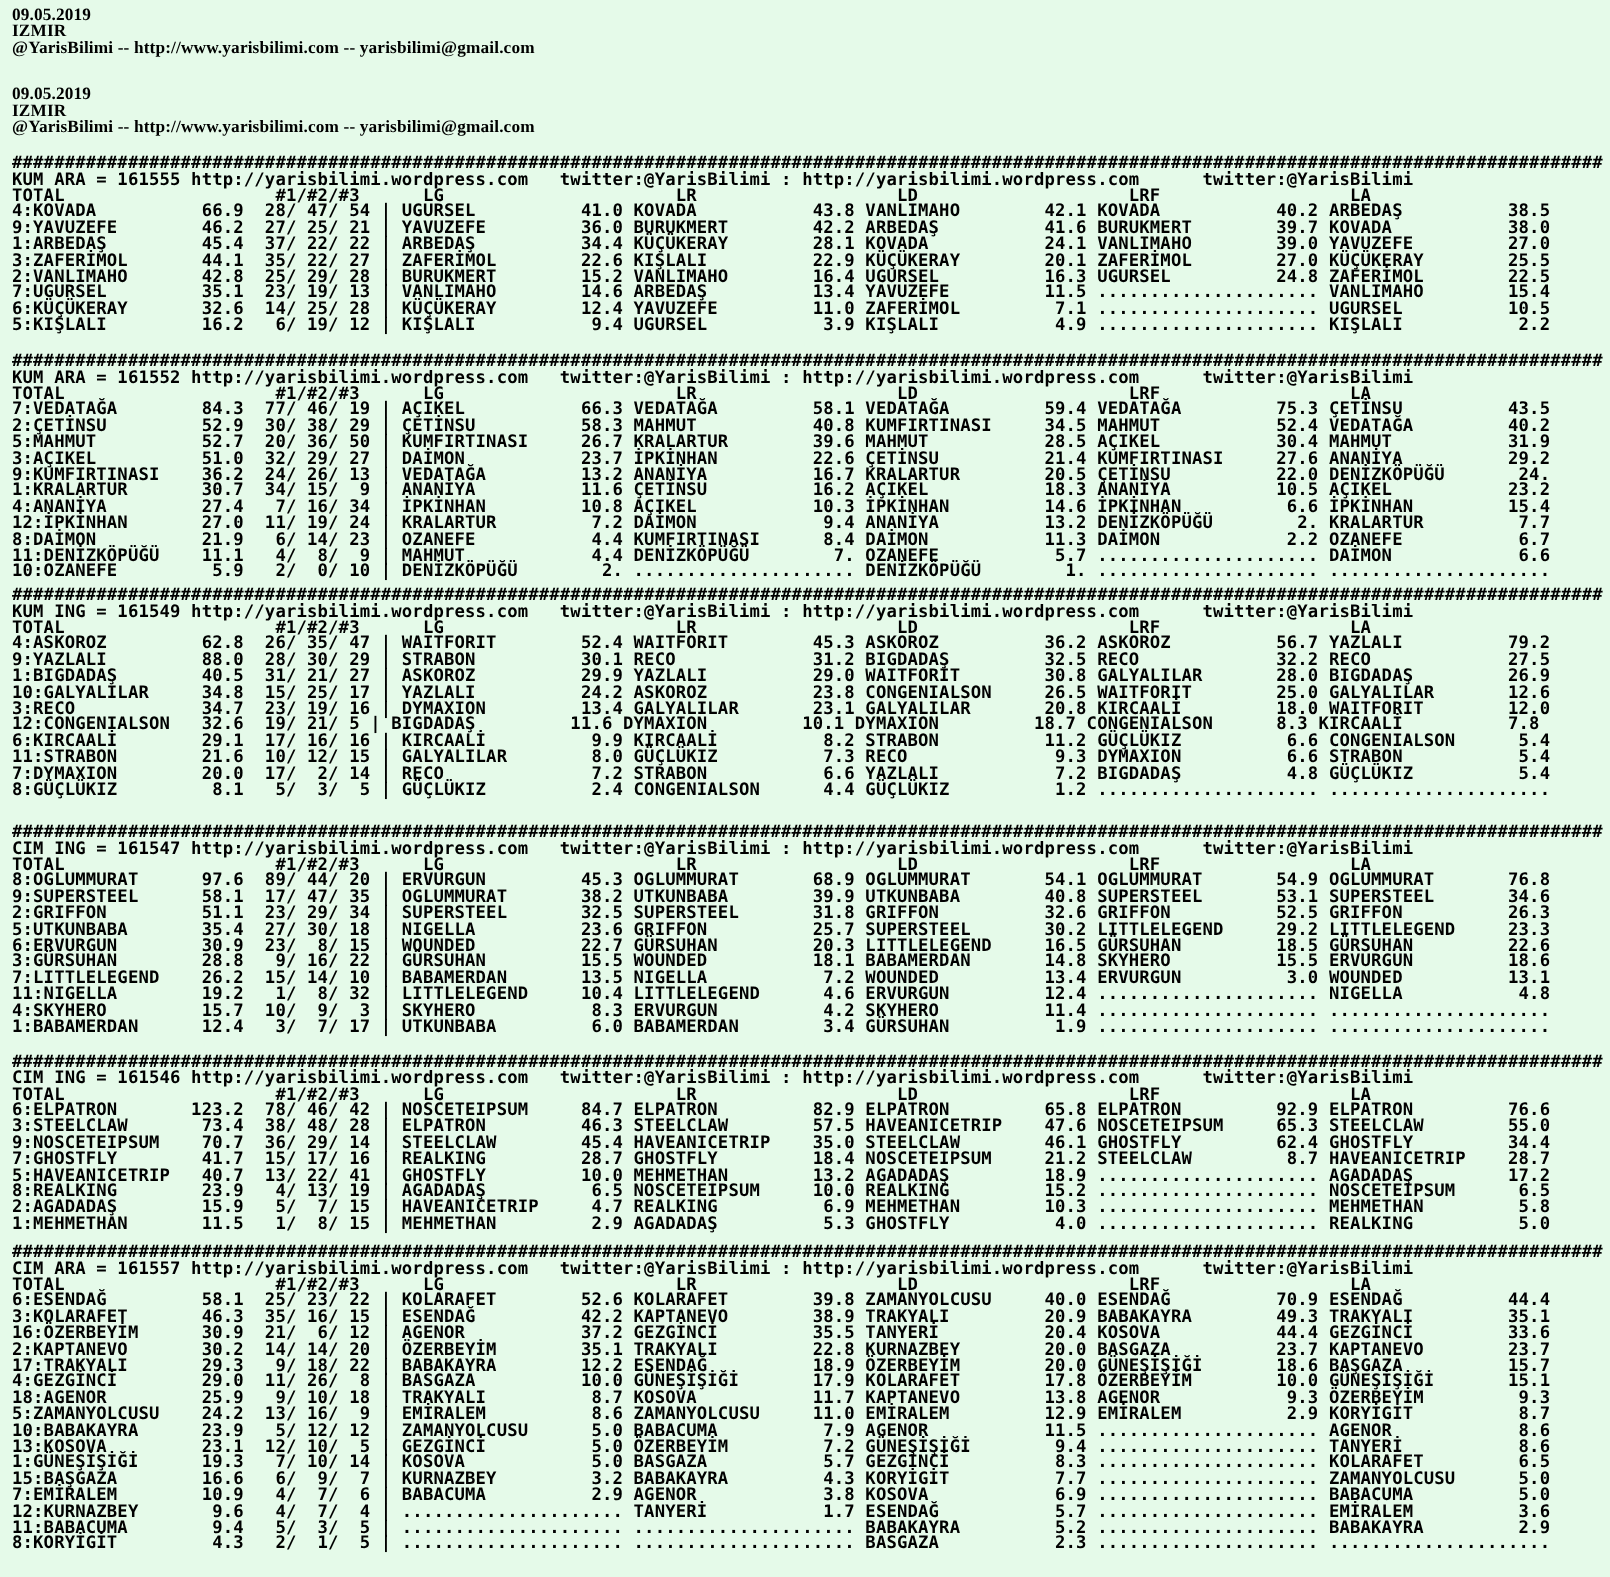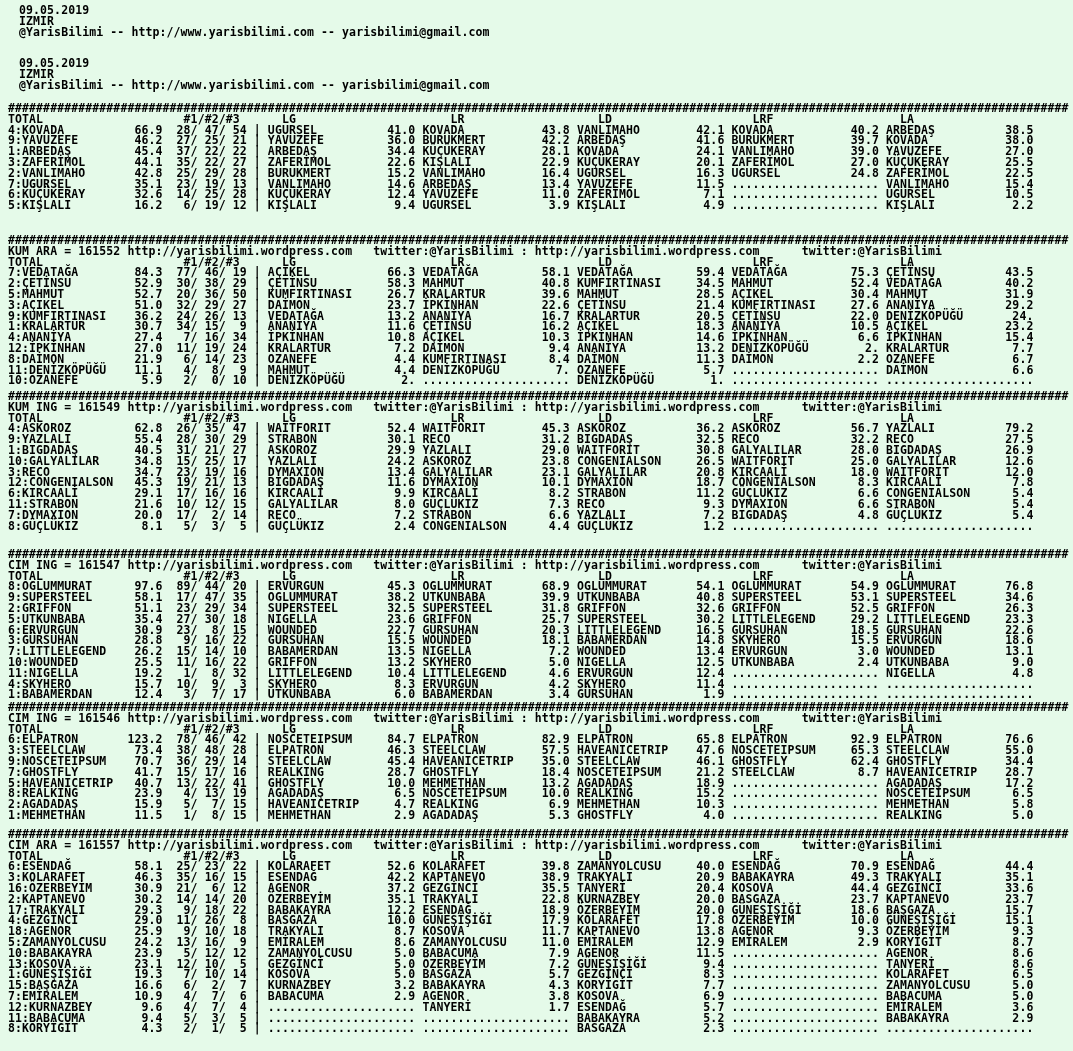--- a/index.html
+++ b/index.html
@@ -14,21 +14,21 @@
     position: relative;
     width: 1073px;
     height: 1051px;
     font-family: "DejaVu Sans Mono", "Liberation Mono", monospace;
     font-size: 11.5px;
     font-weight: bold;
     line-height: 10.8px;
     letter-spacing: 0.1px;
     color: #000;
   }
-  .block { position: absolute; left: 19px; }
+  .block { position: absolute; left: 8px; font-family: Liberation Serif, serif; }
   .line { white-space: pre; height: 10.8px; }
   .section { position: absolute; left: 8px; }
 </style>
 </head>
 <body>
 
 <div class="page">
 
   <div class="block" style="top:5px">
     <div class="line">09.05.2019</div>
@@ -38,20 +38,21 @@
 
   <div class="block" style="top:58px">
     <div class="line">09.05.2019</div>
     <div class="line">IZMIR</div>
     <div class="line">@YarisBilimi -- http://www.yarisbilimi.com -- yarisbilimi@gmail.com</div>
   </div>
 
   <div id="sections">
   <div class="section" style="top: 103px;">
     <div class="line sep">#######################################################################################################################################################</div>
+    <div class="line hdr">KUM ARA = 161555 http://yarisbilimi.wordpress.com   twitter:@YarisBilimi : http://yarisbilimi.wordpress.com      twitter:@YarisBilimi</div>
     <div class="line colhdr">TOTAL                    #1/#2/#3      LG                      LR                   LD                    LRF                  LA</div>
     <div class="rows">
           <div class="line">4:KOVADA          66.9  28/ 47/ 54 | UGURSEL          41.0 KOVADA           43.8 VANLIMAHO        42.1 KOVADA           40.2 ARBEDAŞ          38.5</div>
           <div class="line">9:YAVUZEFE        46.2  27/ 25/ 21 | YAVUZEFE         36.0 BURUKMERT        42.2 ARBEDAŞ          41.6 BURUKMERT        39.7 KOVADA           38.0</div>
           <div class="line">1:ARBEDAŞ         45.4  37/ 22/ 22 | ARBEDAŞ          34.4 KÜÇÜKERAY        28.1 KOVADA           24.1 VANLIMAHO        39.0 YAVUZEFE         27.0</div>
           <div class="line">3:ZAFERİMOL       44.1  35/ 22/ 27 | ZAFERİMOL        22.6 KIŞLALI          22.9 KÜÇÜKERAY        20.1 ZAFERİMOL        27.0 KÜÇÜKERAY        25.5</div>
           <div class="line">2:VANLIMAHO       42.8  25/ 29/ 28 | BURUKMERT        15.2 VANLIMAHO        16.4 UGURSEL          16.3 UGURSEL          24.8 ZAFERİMOL        22.5</div>
           <div class="line">7:UGURSEL         35.1  23/ 19/ 13 | VANLIMAHO        14.6 ARBEDAŞ          13.4 YAVUZEFE         11.5 ..................... VANLIMAHO        15.4</div>
           <div class="line">6:KÜÇÜKERAY       32.6  14/ 25/ 28 | KÜÇÜKERAY        12.4 YAVUZEFE         11.0 ZAFERİMOL         7.1 ..................... UGURSEL          10.5</div>
           <div class="line">5:KIŞLALI         16.2   6/ 19/ 12 | KIŞLALI           9.4 UGURSEL           3.9 KIŞLALI           4.9 ..................... KIŞLALI           2.2</div>
@@ -76,45 +77,44 @@
           <div class="line">10:OZANEFE         5.9   2/  0/ 10 | DENİZKÖPÜĞÜ        2. ..................... DENİZKÖPÜĞÜ        1. ..................... .....................</div>
         </div>
   </div>
 
   <div class="section" style="top: 391px;">
     <div class="line sep">#######################################################################################################################################################</div>
     <div class="line hdr">KUM ING = 161549 http://yarisbilimi.wordpress.com   twitter:@YarisBilimi : http://yarisbilimi.wordpress.com      twitter:@YarisBilimi</div>
     <div class="line colhdr">TOTAL                    #1/#2/#3      LG                      LR                   LD                    LRF                  LA</div>
     <div class="rows">
           <div class="line">4:ASKOROZ         62.8  26/ 35/ 47 | WAITFORIT        52.4 WAITFORIT        45.3 ASKOROZ          36.2 ASKOROZ          56.7 YAZLALI          79.2</div>
-          <div class="line">9:YAZLALI         55.4  28/ 30/ 29 | STRABON          30.1 RECO             31.2 BIGDADAŞ         32.5 RECO             32.2 RECO             27.5</div>
+          <div class="line">9:YAZLALI         88.0  28/ 30/ 29 | STRABON          30.1 RECO             31.2 BIGDADAŞ         32.5 RECO             32.2 RECO             27.5</div>
           <div class="line">1:BIGDADAŞ        40.5  31/ 21/ 27 | ASKOROZ          29.9 YAZLALI          29.0 WAITFORIT        30.8 GALYALILAR       28.0 BIGDADAŞ         26.9</div>
           <div class="line">10:GALYALILAR     34.8  15/ 25/ 17 | YAZLALI          24.2 ASKOROZ          23.8 CONGENIALSON     26.5 WAITFORIT        25.0 GALYALILAR       12.6</div>
           <div class="line">3:RECO            34.7  23/ 19/ 16 | DYMAXION         13.4 GALYALILAR       23.1 GALYALILAR       20.8 KIRCAALİ         18.0 WAITFORIT        12.0</div>
-          <div class="line">12:CONGENIALSON   45.3  19/ 21/ 13 | BIGDADAŞ         11.6 DYMAXION         10.1 DYMAXION         18.7 CONGENIALSON      8.3 KIRCAALİ          7.8</div>
+          <div class="line">12:CONGENIALSON   32.6  19/ 21/ 5 | BIGDADAŞ         11.6 DYMAXION         10.1 DYMAXION         18.7 CONGENIALSON      8.3 KIRCAALİ          7.8</div>
           <div class="line">6:KIRCAALİ        29.1  17/ 16/ 16 | KIRCAALİ          9.9 KIRCAALİ          8.2 STRABON          11.2 GÜÇLÜKIZ          6.6 CONGENIALSON      5.4</div>
           <div class="line">11:STRABON        21.6  10/ 12/ 15 | GALYALILAR        8.0 GÜÇLÜKIZ          7.3 RECO              9.3 DYMAXION          6.6 STRABON           5.4</div>
           <div class="line">7:DYMAXION        20.0  17/  2/ 14 | RECO              7.2 STRABON           6.6 YAZLALI           7.2 BIGDADAŞ          4.8 GÜÇLÜKIZ          5.4</div>
           <div class="line">8:GÜÇLÜKIZ         8.1   5/  3/  5 | GÜÇLÜKIZ          2.4 CONGENIALSON      4.4 GÜÇLÜKIZ          1.2 ..................... .....................</div>
         </div>
   </div>
 
   <div class="section" style="top: 549px;">
     <div class="line sep">#######################################################################################################################################################</div>
     <div class="line hdr">CIM ING = 161547 http://yarisbilimi.wordpress.com   twitter:@YarisBilimi : http://yarisbilimi.wordpress.com      twitter:@YarisBilimi</div>
     <div class="line colhdr">TOTAL                    #1/#2/#3      LG                      LR                   LD                    LRF                  LA</div>
     <div class="rows">
           <div class="line">8:OGLUMMURAT      97.6  89/ 44/ 20 | ERVURGUN         45.3 OGLUMMURAT       68.9 OGLUMMURAT       54.1 OGLUMMURAT       54.9 OGLUMMURAT       76.8</div>
           <div class="line">9:SUPERSTEEL      58.1  17/ 47/ 35 | OGLUMMURAT       38.2 UTKUNBABA        39.9 UTKUNBABA        40.8 SUPERSTEEL       53.1 SUPERSTEEL       34.6</div>
           <div class="line">2:GRIFFON         51.1  23/ 29/ 34 | SUPERSTEEL       32.5 SUPERSTEEL       31.8 GRIFFON          32.6 GRIFFON          52.5 GRIFFON          26.3</div>
           <div class="line">5:UTKUNBABA       35.4  27/ 30/ 18 | NIGELLA          23.6 GRIFFON          25.7 SUPERSTEEL       30.2 LITTLELEGEND     29.2 LITTLELEGEND     23.3</div>
           <div class="line">6:ERVURGUN        30.9  23/  8/ 15 | WOUNDED          22.7 GÜRSUHAN         20.3 LITTLELEGEND     16.5 GÜRSUHAN         18.5 GÜRSUHAN         22.6</div>
           <div class="line">3:GÜRSUHAN        28.8   9/ 16/ 22 | GÜRSUHAN         15.5 WOUNDED          18.1 BABAMERDAN       14.8 SKYHERO          15.5 ERVURGUN         18.6</div>
           <div class="line">7:LITTLELEGEND    26.2  15/ 14/ 10 | BABAMERDAN       13.5 NIGELLA           7.2 WOUNDED          13.4 ERVURGUN          3.0 WOUNDED          13.1</div>
-          <div class="line">10:WOUNDED        25.5  11/ 16/ 22 | GRIFFON          13.2 SKYHERO           5.0 NIGELLA          12.5 UTKUNBABA         2.4 UTKUNBABA         9.0</div>
           <div class="line">11:NIGELLA        19.2   1/  8/ 32 | LITTLELEGEND     10.4 LITTLELEGEND      4.6 ERVURGUN         12.4 ..................... NIGELLA           4.8</div>
           <div class="line">4:SKYHERO         15.7  10/  9/  3 | SKYHERO           8.3 ERVURGUN          4.2 SKYHERO          11.4 ..................... .....................</div>
           <div class="line">1:BABAMERDAN      12.4   3/  7/ 17 | UTKUNBABA         6.0 BABAMERDAN        3.4 GÜRSUHAN          1.9 ..................... .....................</div>
         </div>
   </div>
 
   <div class="section" style="top: 702px;">
     <div class="line sep">#######################################################################################################################################################</div>
     <div class="line hdr">CIM ING = 161546 http://yarisbilimi.wordpress.com   twitter:@YarisBilimi : http://yarisbilimi.wordpress.com      twitter:@YarisBilimi</div>
     <div class="line colhdr">TOTAL                    #1/#2/#3      LG                      LR                   LD                    LRF                  LA</div>
@@ -139,21 +139,21 @@
           <div class="line">3:KOLARAFET       46.3  35/ 16/ 15 | ESENDAĞ          42.2 KAPTANEVO        38.9 TRAKYALI         20.9 BABAKAYRA        49.3 TRAKYALI         35.1</div>
           <div class="line">16:ÖZERBEYİM      30.9  21/  6/ 12 | AGENOR           37.2 GEZGİNCİ         35.5 TANYERİ          20.4 KOSOVA           44.4 GEZGİNCİ         33.6</div>
           <div class="line">2:KAPTANEVO       30.2  14/ 14/ 20 | ÖZERBEYİM        35.1 TRAKYALI         22.8 KURNAZBEY        20.0 BASGAZA          23.7 KAPTANEVO        23.7</div>
           <div class="line">17:TRAKYALI       29.3   9/ 18/ 22 | BABAKAYRA        12.2 ESENDAĞ          18.9 ÖZERBEYİM        20.0 GÜNEŞİŞİĞİ       18.6 BAŞGAZA          15.7</div>
           <div class="line">4:GEZGİNCİ        29.0  11/ 26/  8 | BASGAZA          10.0 GÜNEŞİŞİĞİ       17.9 KOLARAFET        17.8 ÖZERBEYİM        10.0 GÜNEŞİŞİĞİ       15.1</div>
           <div class="line">18:AGENOR         25.9   9/ 10/ 18 | TRAKYALI          8.7 KOSOVA           11.7 KAPTANEVO        13.8 AGENOR            9.3 ÖZERBEYİM         9.3</div>
           <div class="line">5:ZAMANYOLCUSU    24.2  13/ 16/  9 | EMİRALEM          8.6 ZAMANYOLCUSU     11.0 EMİRALEM         12.9 EMİRALEM          2.9 KORYİGİT          8.7</div>
           <div class="line">10:BABAKAYRA      23.9   5/ 12/ 12 | ZAMANYOLCUSU      5.0 BABACUMA          7.9 AGENOR           11.5 ..................... AGENOR            8.6</div>
           <div class="line">13:KOSOVA         23.1  12/ 10/  5 | GEZGİNCİ          5.0 ÖZERBEYİM         7.2 GÜNEŞİŞİĞİ        9.4 ..................... TANYERİ           8.6</div>
           <div class="line">1:GÜNEŞİŞİĞİ      19.3   7/ 10/ 14 | KOSOVA            5.0 BASGAZA           5.7 GEZGİNCİ          8.3 ..................... KOLARAFET         6.5</div>
-          <div class="line">15:BAŞGAZA        16.6   6/  2/  7 | KURNAZBEY         3.2 BABAKAYRA         4.3 KORYİGİT          7.7 ..................... ZAMANYOLCUSU      5.0</div>
+          <div class="line">15:BAŞGAZA        16.6   6/  9/  7 | KURNAZBEY         3.2 BABAKAYRA         4.3 KORYİGİT          7.7 ..................... ZAMANYOLCUSU      5.0</div>
           <div class="line">7:EMİRALEM        10.9   4/  7/  6 | BABACUMA          2.9 AGENOR            3.8 KOSOVA            6.9 ..................... BABACUMA          5.0</div>
           <div class="line">12:KURNAZBEY       9.6   4/  7/  4 | ..................... TANYERİ           1.7 ESENDAĞ           5.7 ..................... EMİRALEM          3.6</div>
           <div class="line">11:BABACUMA        9.4   5/  3/  5 | ..................... ..................... BABAKAYRA         5.2 ..................... BABAKAYRA         2.9</div>
           <div class="line">8:KORYİGİT         4.3   2/  1/  5 | ..................... ..................... BASGAZA           2.3 ..................... .....................</div>
         </div>
   </div>
 </div>
 
 </div>
 

